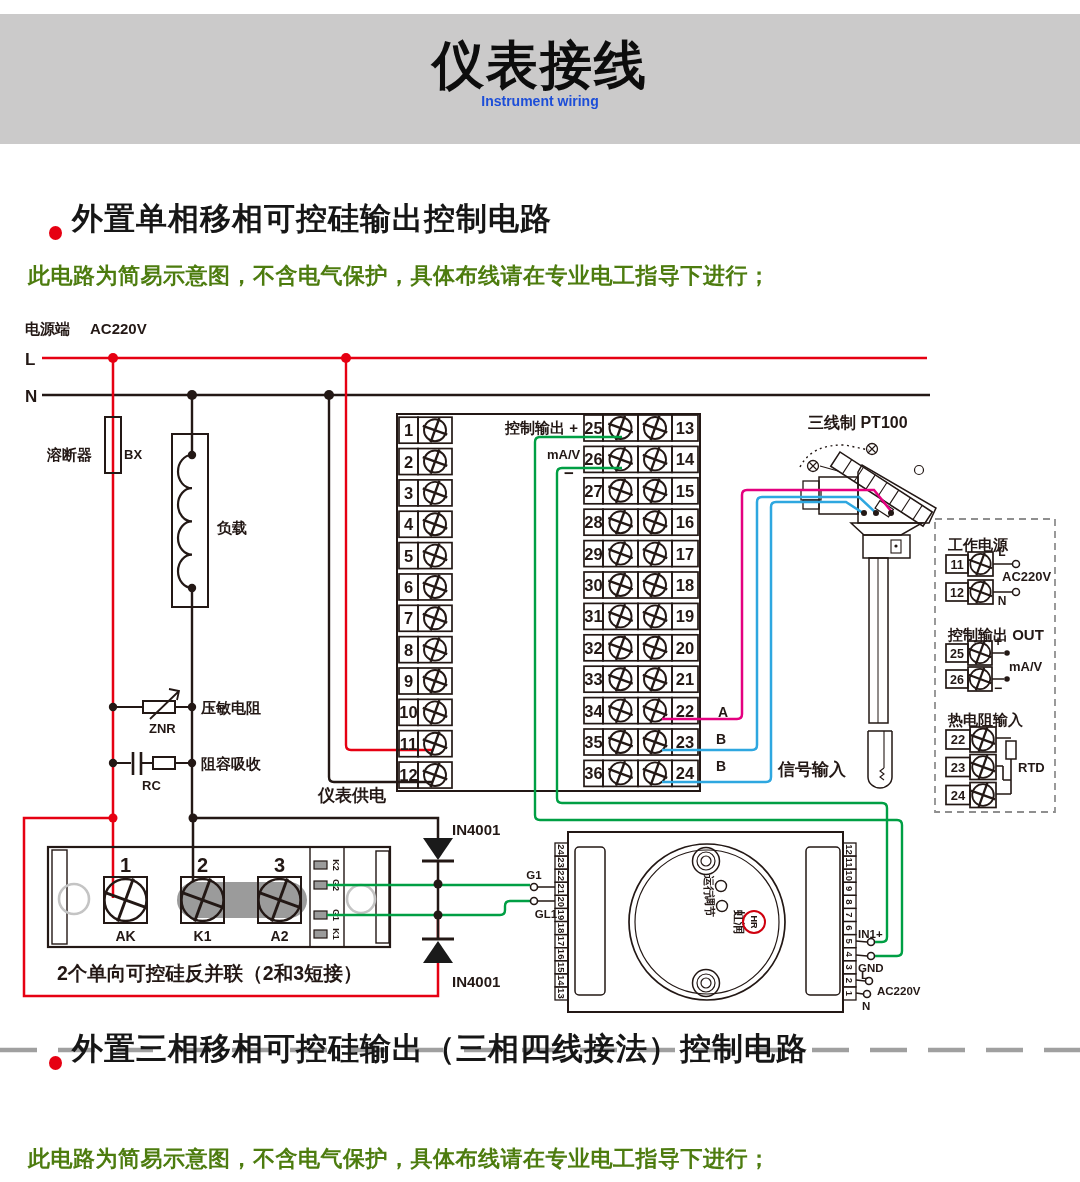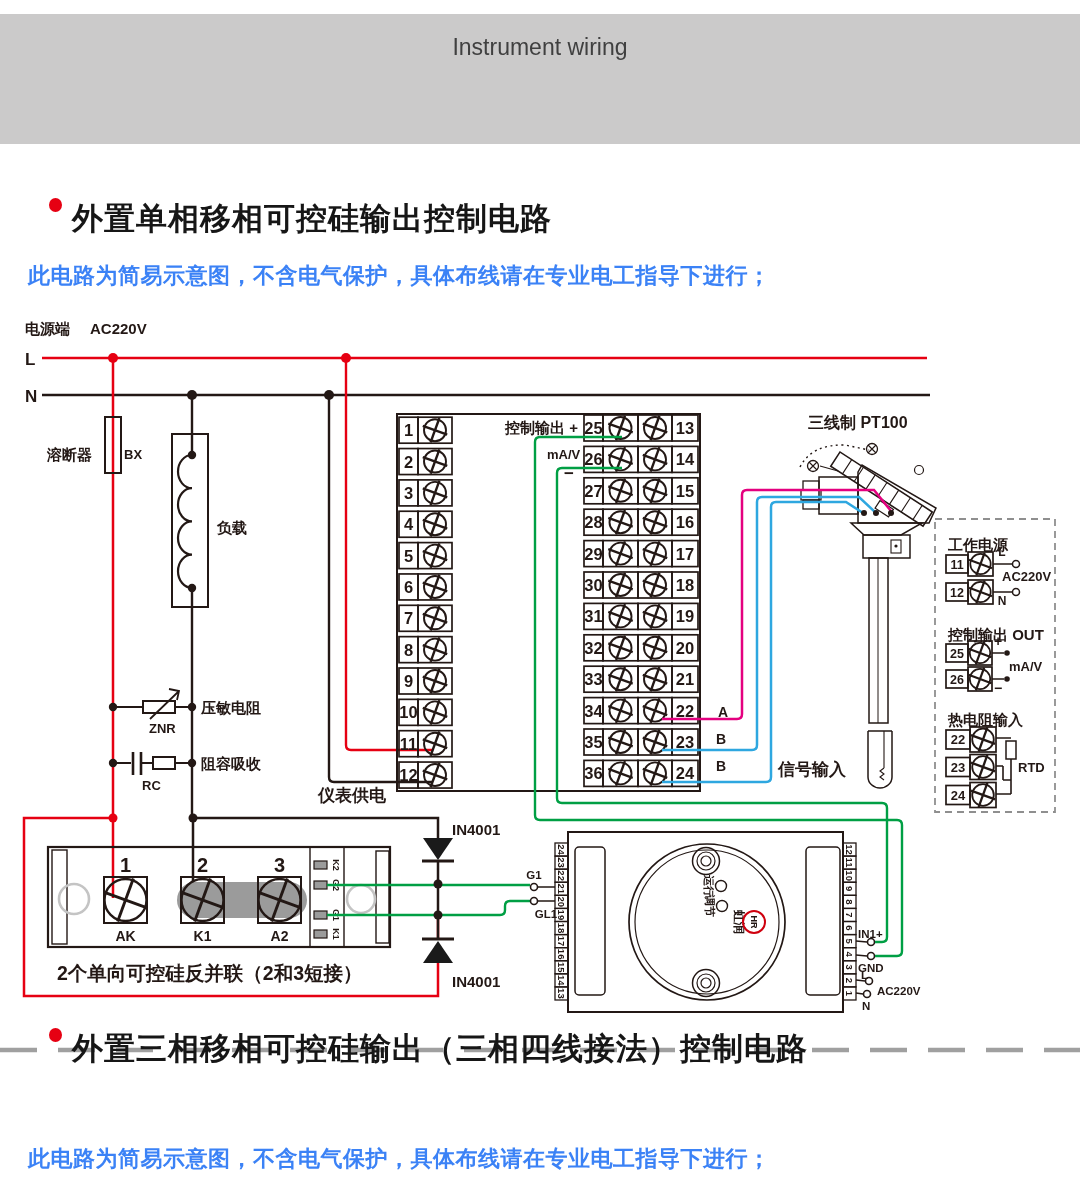--- a/index.html
+++ b/index.html
@@ -1,24 +1,24 @@
 <!DOCTYPE html>
 <html><head>
 <meta charset="utf-8">
 <style>
   html,body{margin:0;padding:0}
   body{width:1080px;height:1182px;position:relative;background:#ffffff;
        font-family:"Liberation Sans","DejaVu Sans",sans-serif;color:#1c1c1c;overflow:hidden}
   .abs{position:absolute}
   .header{left:0;top:14px;width:1080px;height:130px;background:#cbcaca;text-align:center;padding-top:24px;box-sizing:border-box}
   .h-title{font-size:52px;font-weight:700;color:#0d0d0d;line-height:54px;letter-spacing:2px}
-  .h-sub{font-size:23px;font-weight:400;color:#404040;line-height:22px;margin-top:-2px}
-  .sec-title{display:flex;align-items:flex-start;font-size:31px;font-weight:600;color:#161616;letter-spacing:1px;white-space:nowrap}
+  .h-sub{font-size:14px;font-weight:700;color:#1d4ed8;line-height:22px;margin-top:-2px}
+  .sec-title{display:flex;align-items:flex-end;font-size:31px;font-weight:600;color:#161616;letter-spacing:1px;white-space:nowrap}
   .bullet{width:13px;height:14px;border-radius:50%;background:#e60012;margin-right:10px;flex:0 0 auto}
-  .warn{font-size:22px;font-weight:700;color:#3b82f6;white-space:nowrap;letter-spacing:0.5px}
+  .warn{font-size:22px;font-weight:700;color:#4d7c0f;white-space:nowrap;letter-spacing:0.5px}
   .s1{left:49px;top:198px}
   .w1{left:28px;top:261px}
   .s2{left:49px;top:1028px}
   .w2{left:28px;top:1144px}
   svg text{font-family:"Liberation Sans","DejaVu Sans",sans-serif;fill:#231815}
   .ink{stroke:#231815;fill:none}
   .red{stroke:#e60012;fill:none}
   .grn{stroke:#009f44;fill:none}
   .pnk{stroke:#e4007f;fill:none}
   .blu{stroke:#2ea7e0;fill:none}
@@ -656,20 +656,21 @@
     <text x="723" y="717" font-size="14" font-weight="700" text-anchor="middle">A</text>
     <text x="721" y="744" font-size="14" font-weight="700" text-anchor="middle">B</text>
     <text x="721" y="771" font-size="14" font-weight="700" text-anchor="middle">B</text>
     <text x="778" y="775" font-size="17" font-weight="700">信号输入</text>
   </g>
 
   <path d="M0,1050 H1080" stroke="#a0a0a0" stroke-width="4.5" stroke-dasharray="37,21"></path>
 </svg>
 
 <div class="abs header">
+  <div class="h-title">仪表接线</div>
   <div class="h-sub">Instrument wiring</div>
 </div>
 
 <div class="abs sec-title s1">
   <span class="bullet"></span>
   <span>外置单相移相可控硅输出控制电路</span>
 </div>
 <div class="abs warn w1">此电路为简易示意图，不含电气保护，具体布线请在专业电工指导下进行；</div>
 
 <div class="abs sec-title s2">

